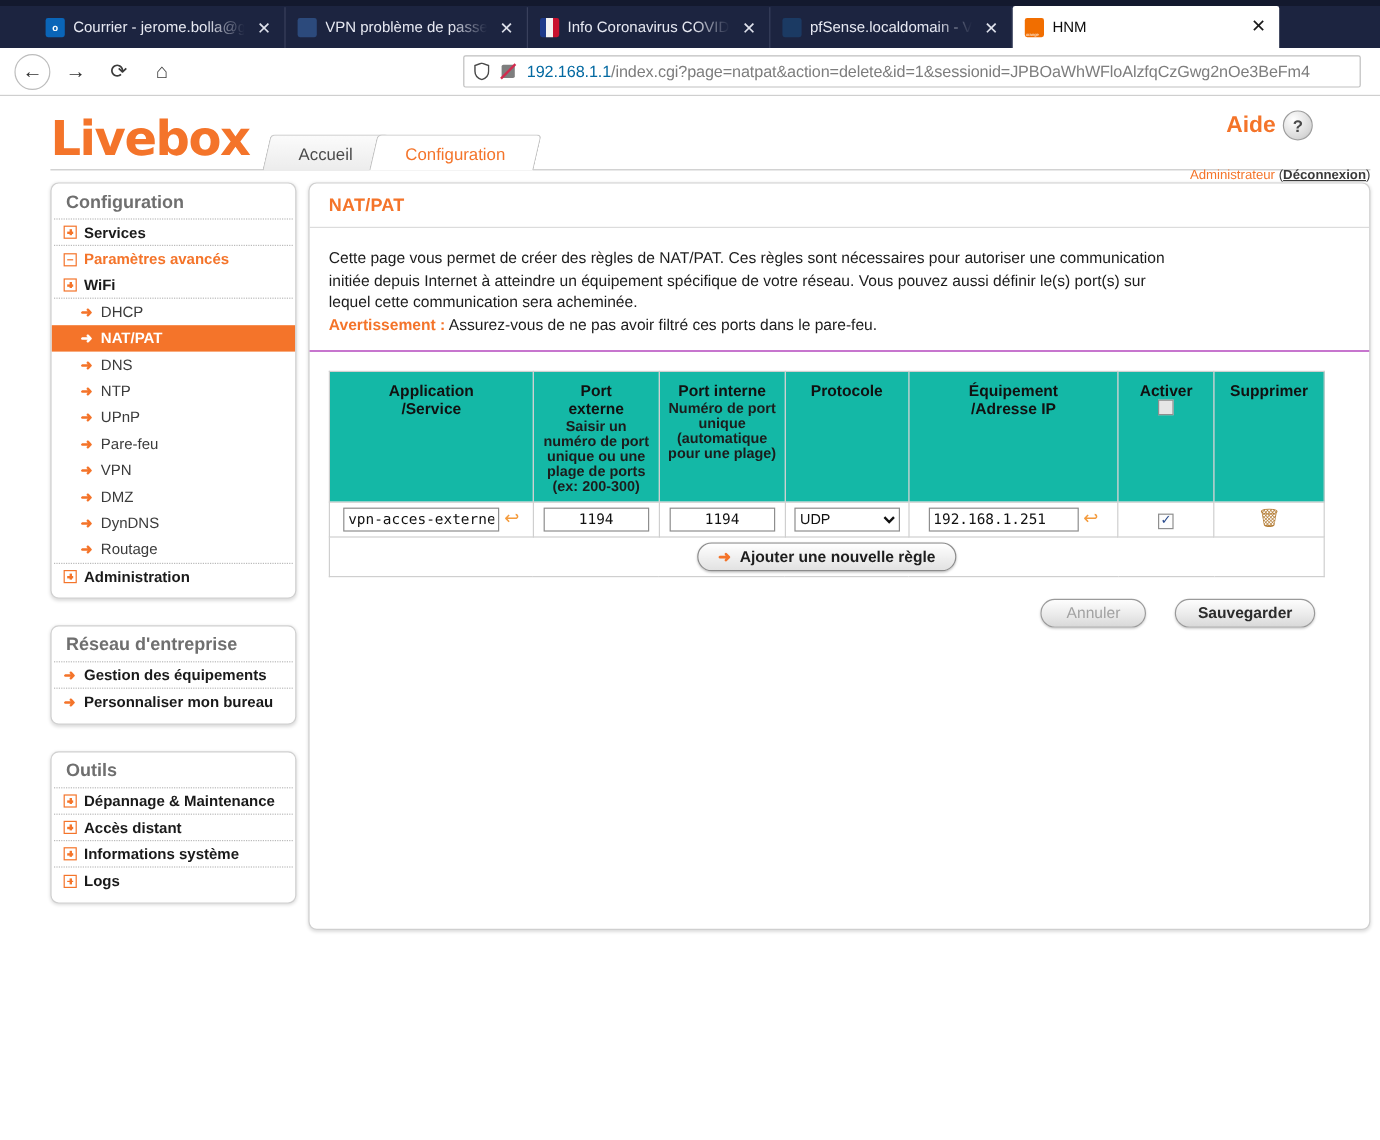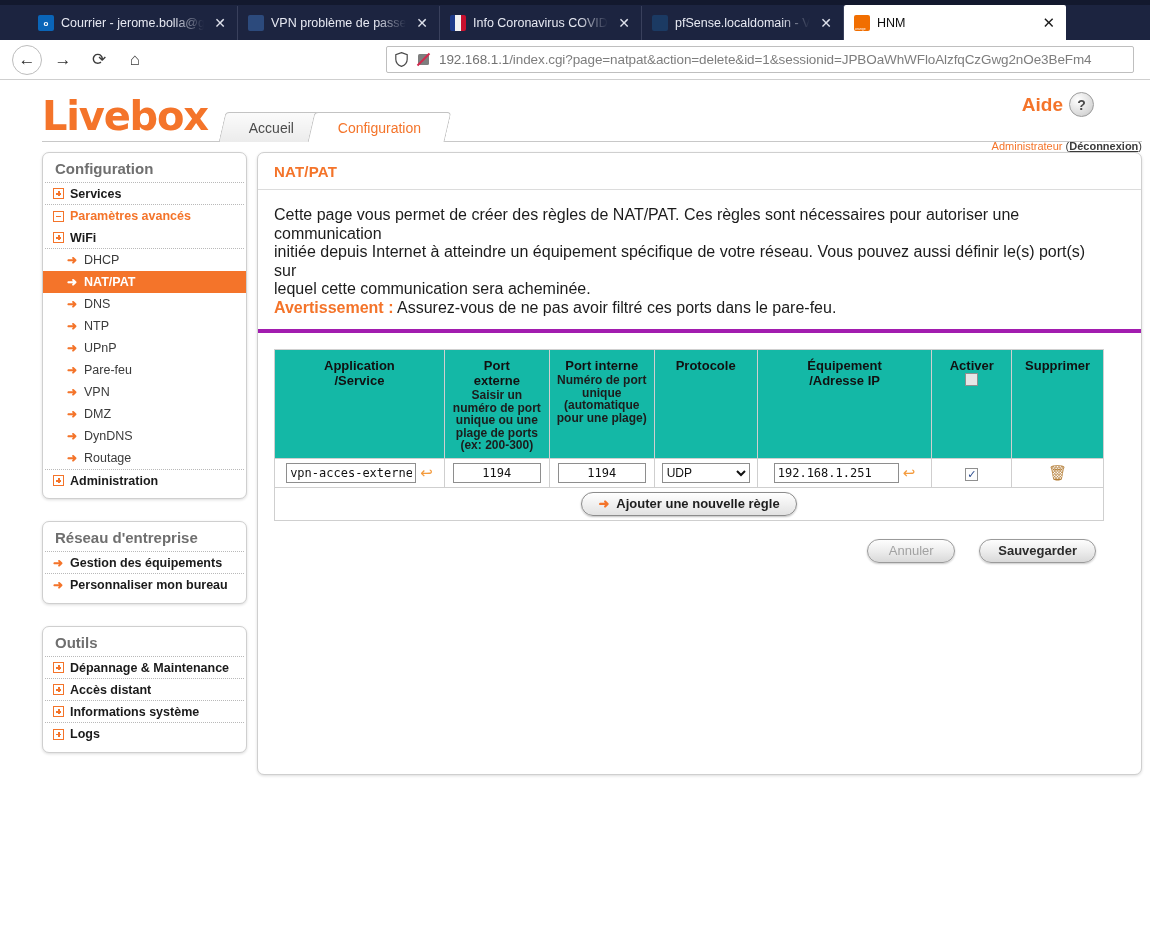--- a/index.html
+++ b/index.html
@@ -117,21 +117,21 @@
     border-radius: 2px;
     display: flex;
     align-items: center;
     padding: 0 8px;
     gap: 8px;
     font-size: 13.5px;
   }
   #urlbar .shield { color: #4a4a4a; display:flex; }
   #urlbar .cross-out { display: flex; }
   .url-text { color: #7d7d7d; white-space: nowrap; letter-spacing: -0.1px; }
-  .url-text .host { color: #737373; }
+  .url-text .host { color: #0369a1; }
 
   
   #page { width: 1150px; height: 870px; background: #fff; position: relative; }
 
   #header {
     height: 62px;
     position: relative;
     padding-left: 42px;
     display: flex;
     align-items: flex-end;
@@ -278,24 +278,24 @@
     padding-bottom: 14px;
   }
   #main-title {
     font-size: 15px; font-weight: bold; color: #f4742a;
     padding: 10px 0 9px 16px;
     border-bottom: 1px solid #dcdcdc;
     letter-spacing: 0.2px;
   }
   #intro {
     padding: 16px 30px 12px 16px;
-    font-size: 16px;
+    font-size: 13px;
     color: #1c1c1c;
     line-height: 18.5px;
-    border-bottom: 4px solid #a21caf;
+    border-bottom: 1px solid #a21caf;
     margin: 0 0 0 0;
   }
   #intro .warn { color: #f4742a; font-weight: bold; }
   #intro .warn-rest { color: #1c1c1c; font-weight: normal; }
 
   #table-wrap { padding: 16px 16px 0 16px; }
   table.natpat {
     border-collapse: collapse;
     width: 830px;
     border: 1px solid #b9b9b9;

